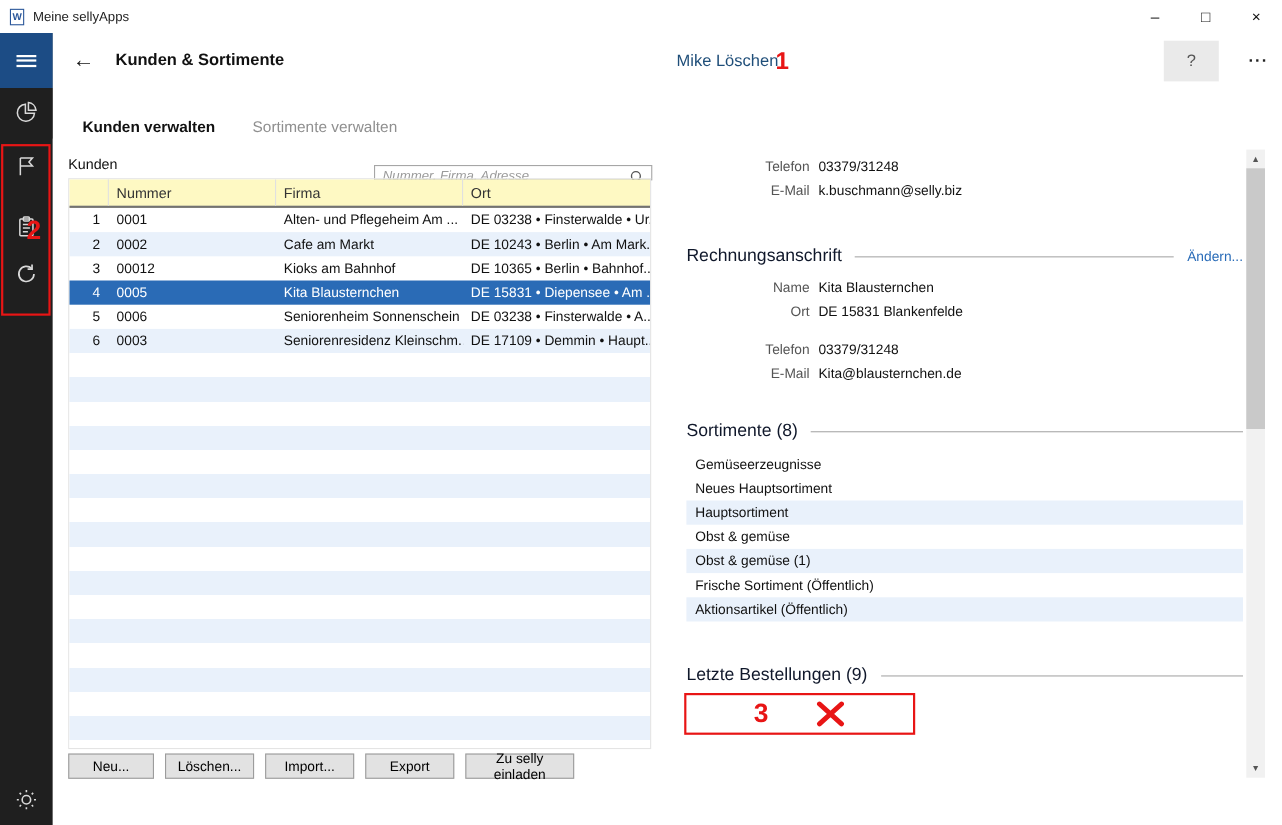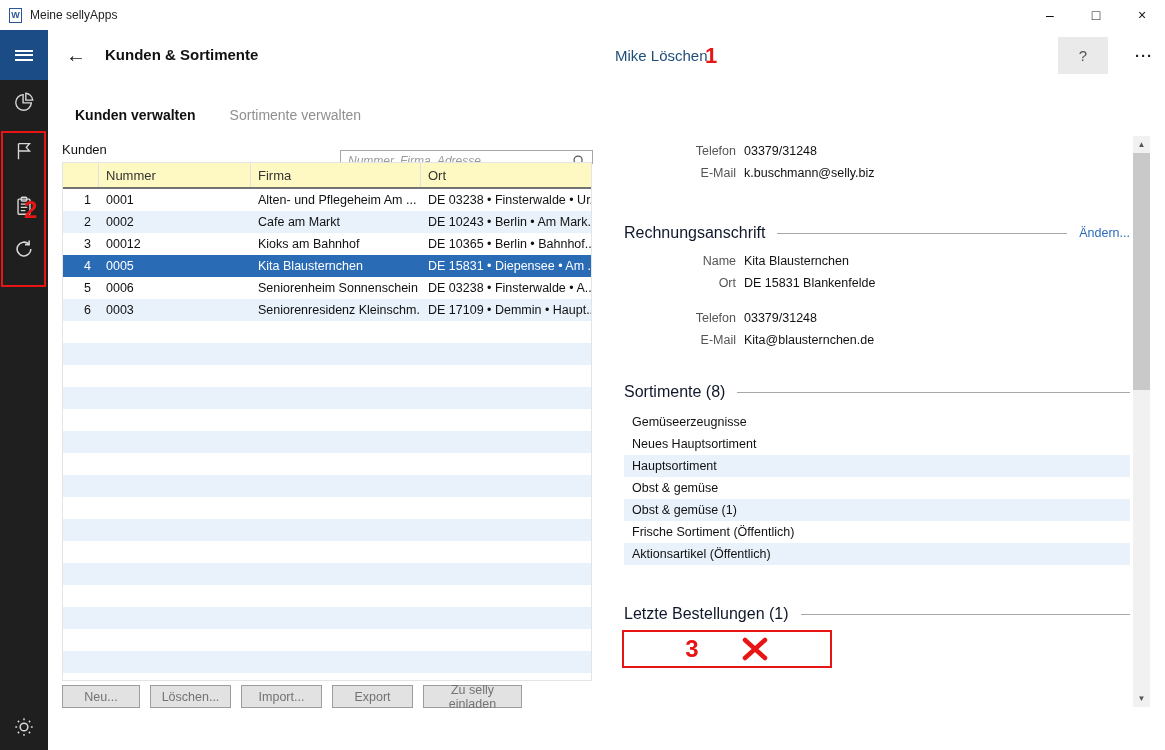--- a/index.html
+++ b/index.html
@@ -63,21 +63,21 @@
   .col-firma { width:170px; flex:none; }
   .col-ort { flex:1; min-width:0; }
   .trow { display:flex; height:22px; align-items:center; font-size:12.5px; color:#111; }
   .trow .td { padding-left:7px; overflow:hidden; white-space:nowrap; }
   .trow .td.col-idx { text-align:right; padding-right:8px; padding-left:0; }
   .trow.alt { background:#e9f1fb; }
   .trow.selected { background:#2a6bb6; color:#fff; }
   .filler { height:361px; background:repeating-linear-gradient(to bottom, #ffffff 0 22px, #e9f1fb 22px 44px); }
 
   .btn-row { position:absolute; left:14px; top:559px; display:flex; gap:10px; }
-  .btn { height:23px; background:#e2e2e2; border:1px solid #9c9c9c; color:#737373; font-family:"Liberation Sans", sans-serif;
+  .btn { height:23px; background:#e2e2e2; border:1px solid #9c9c9c; color:#000000; font-family:"Liberation Sans", sans-serif;
          font-size:12.5px; display:flex; align-items:center; justify-content:center; padding:0 6px; }
   .btn.w78 { width:78px; } .btn.w81 { width:81px; } .btn.w99 { width:99px; }
 
   
   .detail { position:absolute; left:576px; top:0; width:506px; height:615px; padding-top:14px; }
   .kv { display:flex; height:22px; align-items:center; font-size:12.5px; }
   .kv .k { width:120px; flex:none; text-align:right; padding-right:8px; color:#555; }
   .kv .v { color:#111; }
   .section-head { display:flex; align-items:center; }
   .section-head .h { font-size:16px; color:#0f172a; white-space:nowrap; }
@@ -295,21 +295,21 @@
         <div class="sort-item">Gemüseerzeugnisse</div>
         <div class="sort-item">Neues Hauptsortiment</div>
         <div class="sort-item alt">Hauptsortiment</div>
         <div class="sort-item">Obst &amp; gemüse</div>
         <div class="sort-item alt">Obst &amp; gemüse (1)</div>
         <div class="sort-item">Frische Sortiment (Öffentlich)</div>
         <div class="sort-item alt">Aktionsartikel (Öffentlich)</div>
       </div>
 
       <div class="section-head mt40">
-        <span class="h">Letzte Bestellungen (1)</span>
+        <span class="h">Letzte Bestellungen (9)</span>
         <span class="rule"></span>
       </div>
 
       <div class="red-box-3">
         <span class="annot annot-3">3</span>
         <svg width="28" height="24" viewBox="0 0 28 24">
           <path d="M4 3 L24 21 M24 3 L4 21" stroke="#e81515" stroke-width="4.5" stroke-linecap="round" fill="none"></path>
         </svg>
       </div>
     </div>

